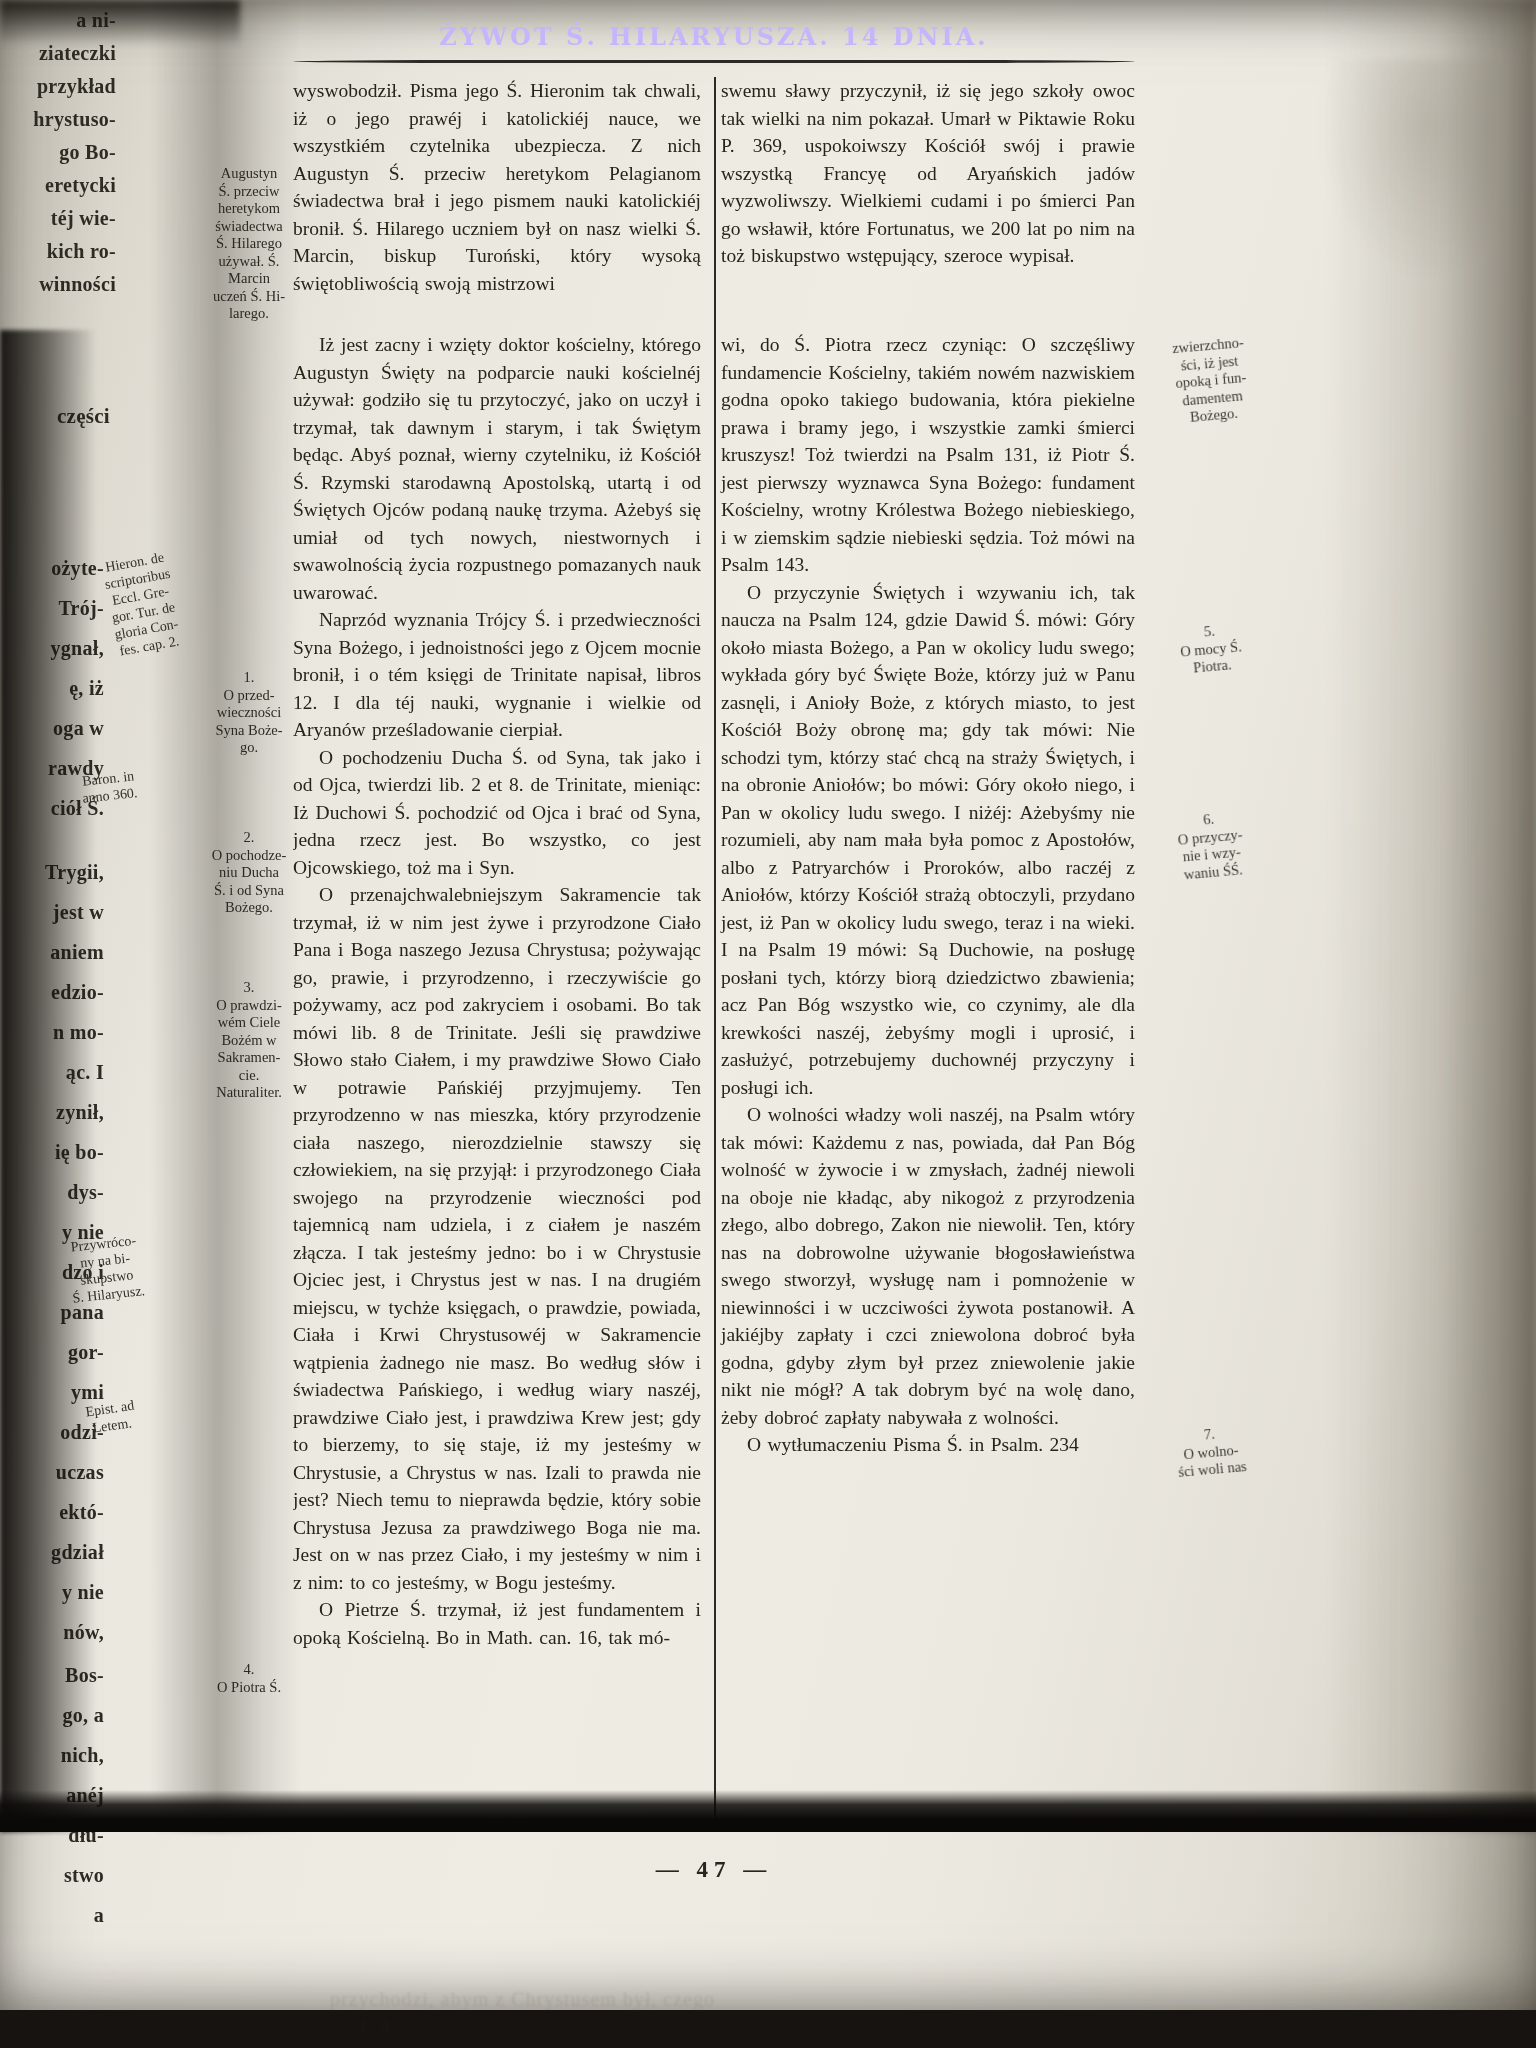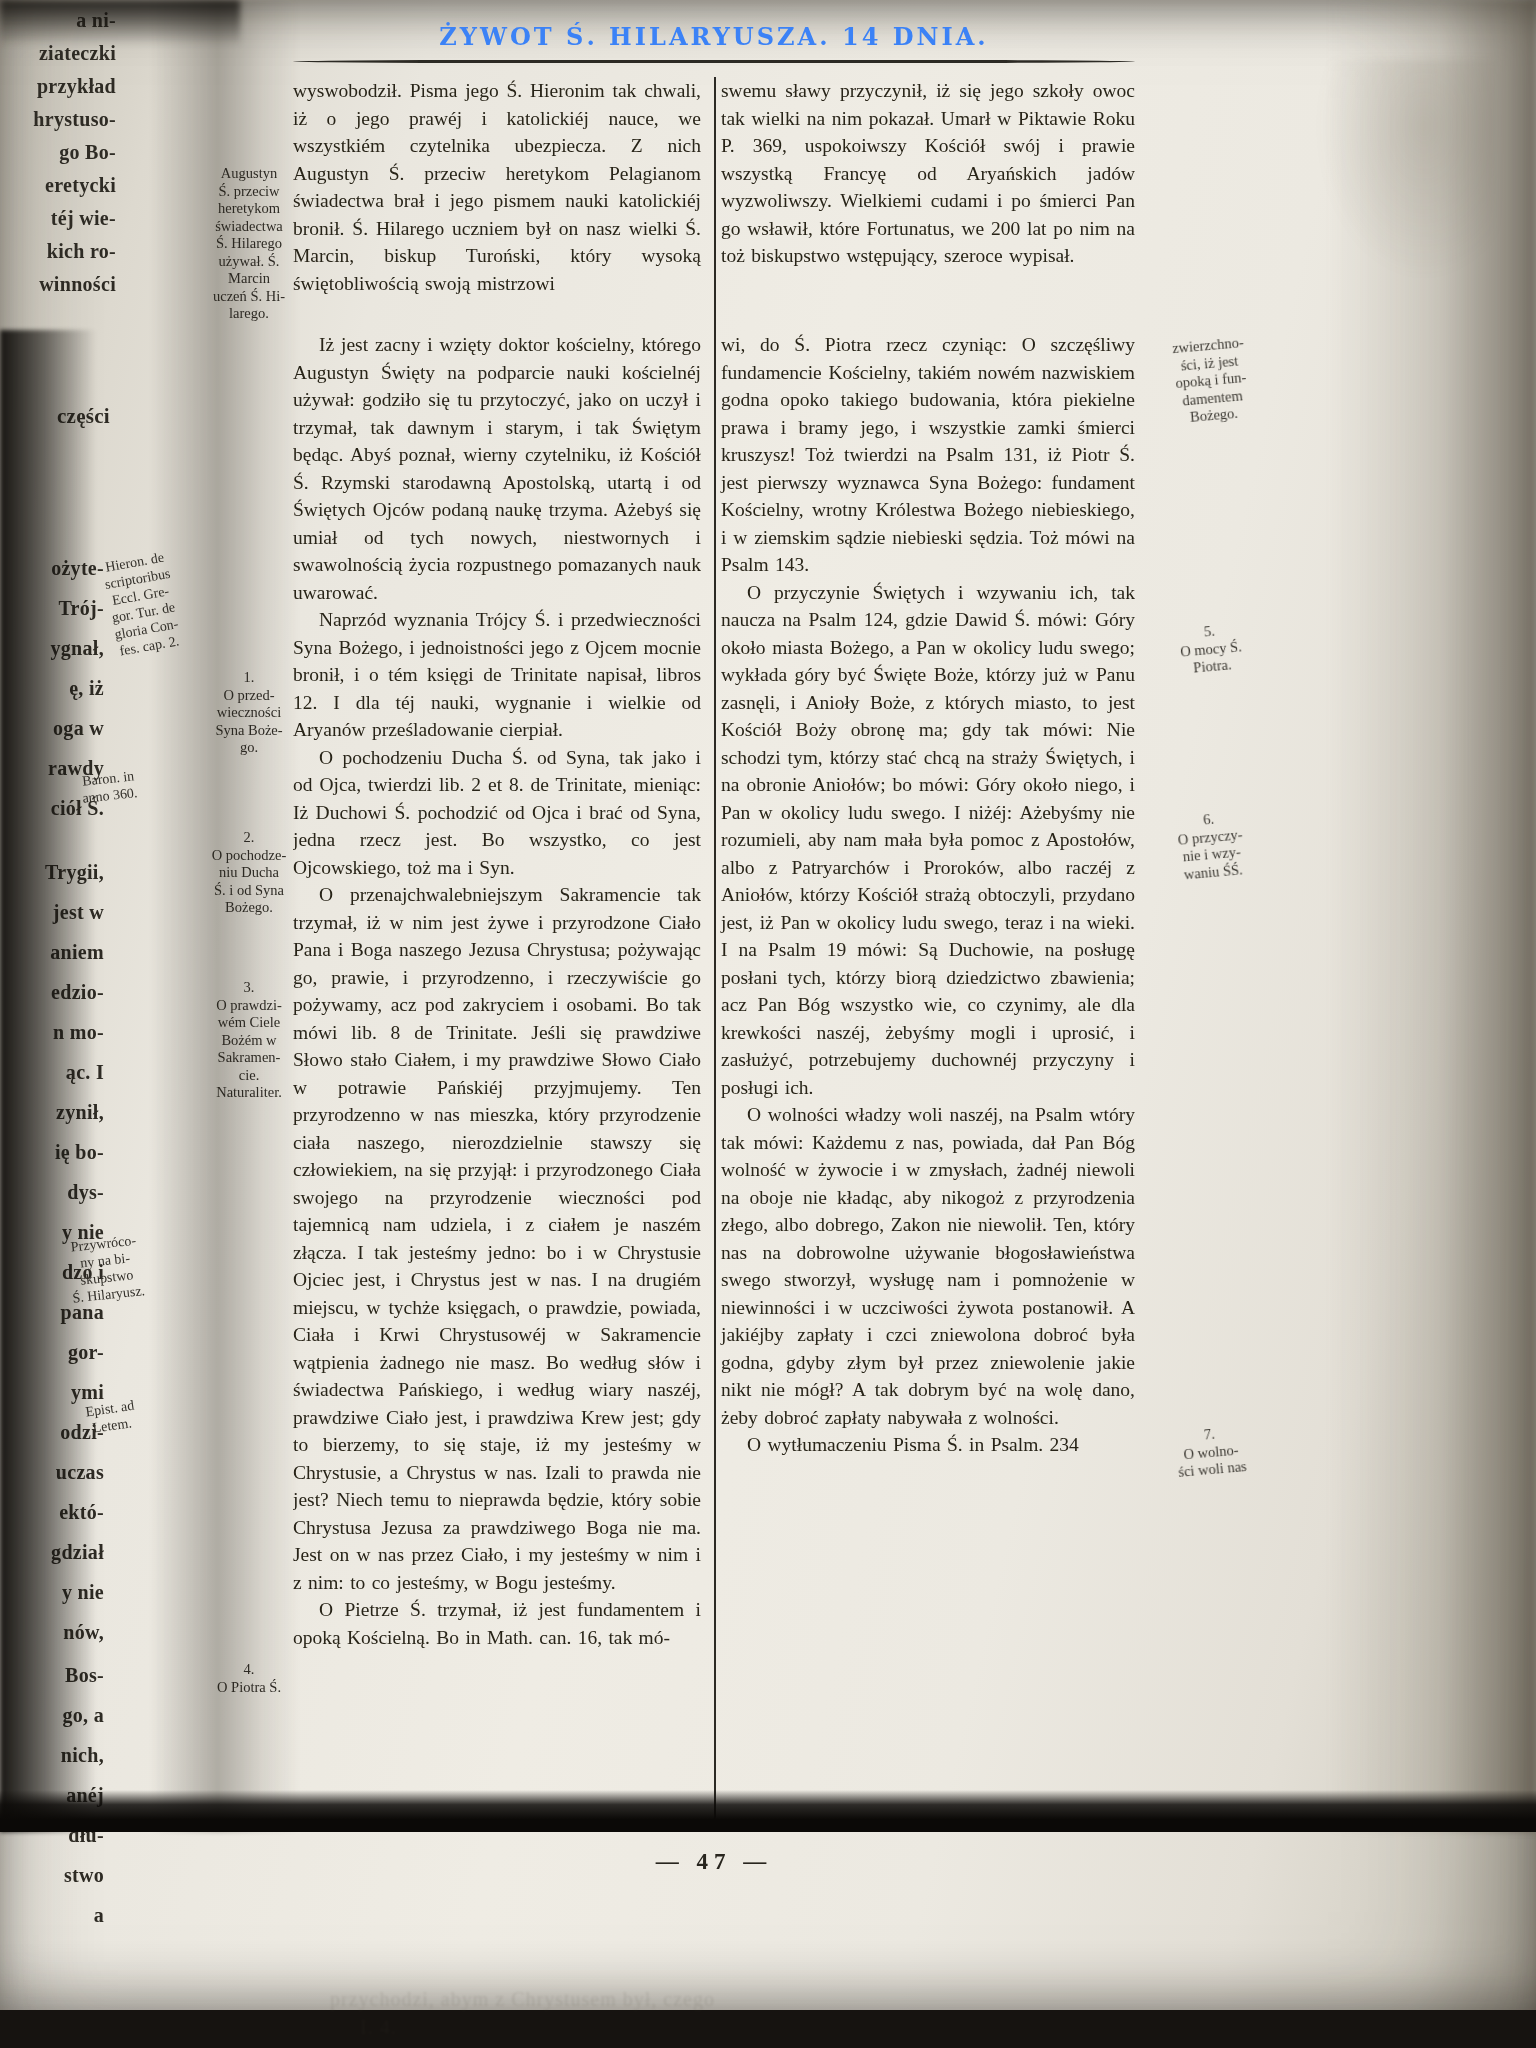--- a/index.html
+++ b/index.html
@@ -62,21 +62,21 @@
     position:absolute;white-space:pre-line;text-align:center;
     font-size:14px;line-height:17px;color:#33302a;
   }
 
   
   .content{
     position:absolute;left:293px;top:22px;width:842px;color:#262319;
   }
   .running-head{
     text-align:center;font-family:"DejaVu Serif", serif;font-weight:bold;
-    font-size:24px;letter-spacing:3px;color:#3b82f6;
+    font-size:24px;letter-spacing:3px;color:#c4b5fd;
   }
   .head-rule{
     margin-top:9px;border-top:3px solid #2c2a24;height:0;
     border-radius:50%/3px;
   }
   .cols{display:flex;align-items:stretch;position:relative;}
   .col{
     width:421px;box-sizing:border-box;
     font-size:19.5px;line-height:27.5px;text-align:justify;
     word-spacing:1.5px;color:#282418;
@@ -94,21 +94,21 @@
     font-size:22.5px;letter-spacing:.5px;color:#2a2720;
   }
   .main-cols{height:1492px;}
   .mnote{
     position:absolute;width:80px;white-space:pre-line;text-align:center;
     font-size:14.5px;line-height:17.5px;color:#2f2c26;
   }
   .mnote-left{left:-84px;}
   .mnote-right{right:-122px;width:92px;transform:rotate(-5deg);opacity:.93;filter:blur(.3px);}
   .pageno{
-    margin-top:26px;text-align:center;font-weight:bold;
+    margin-top:34px;text-align:center;font-weight:bold;
     font-size:23px;letter-spacing:6px;color:#28251e;
   }
   .ghost{
     position:absolute;color:#4c463a;opacity:.14;filter:blur(1.2px);
     font-size:20px;letter-spacing:1px;
   }
   .smudge-tr{
     position:absolute;right:40px;top:60px;width:180px;height:220px;
     background:radial-gradient(ellipse at 60% 30%, rgba(90,82,66,.18), rgba(0,0,0,0) 70%);
     filter:blur(4px);

